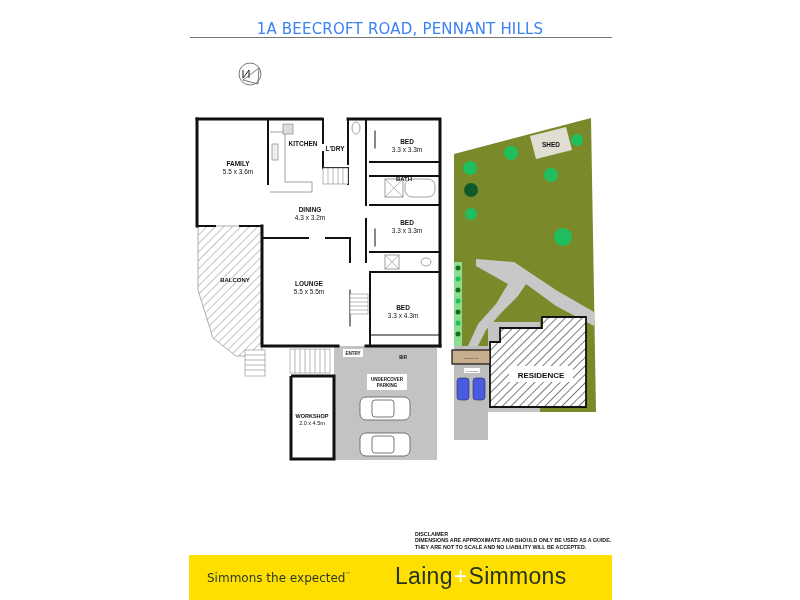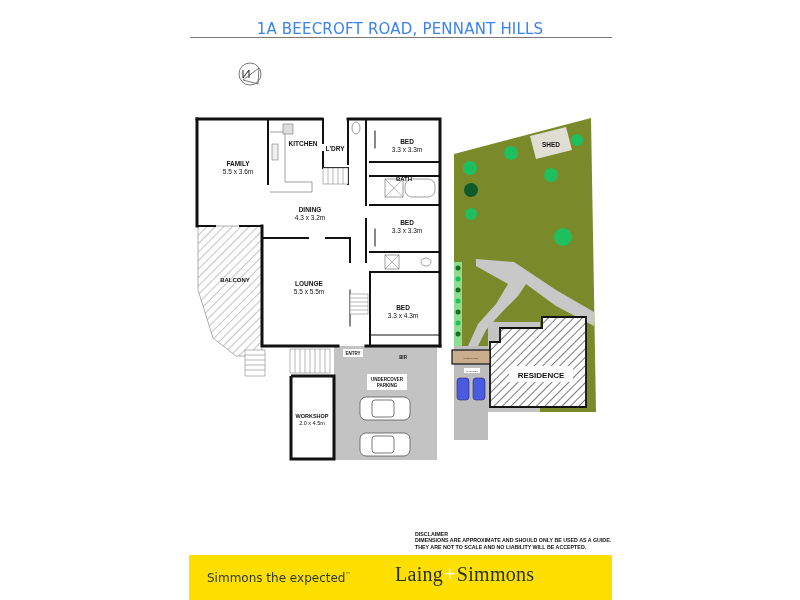--- a/index.html
+++ b/index.html
@@ -5,21 +5,21 @@
   html, body { margin:0; padding:0; background:#ffffff; }
   body { width:800px; height:600px; position:relative; overflow:hidden; font-family:"Liberation Sans", sans-serif; }
   .title { position:absolute; left:0; top:20px; width:800px; text-align:center; font-size:15px; color:#3b82f6; letter-spacing:0.2px; font-family:"DejaVu Sans", sans-serif; }
   .title-rule { position:absolute; left:190px; top:37px; width:422px; height:1px; background:#777; }
   svg.plan { position:absolute; left:0; top:0; }
   .lbl { font-family:"Liberation Sans", sans-serif; font-weight:bold; fill:#111; }
   .disclaimer { position:absolute; left:415px; top:531px; font-family:"Liberation Sans", sans-serif; font-size:5.3px; font-weight:bold; line-height:6.4px; color:#111; }
   .banner { position:absolute; left:189px; top:555px; width:423px; height:45px; background:#ffdf00; }
   .tagline { position:absolute; left:18px; top:16px; font-family:"DejaVu Sans", sans-serif; font-size:12px; color:#2b3a2a; }
   .tagline sup { font-size:5px; vertical-align:top; }
-  .brand { position:absolute; left:206px; top:8px; font-family:Liberation Serif, serif; font-size:20px; color:#25331f; letter-spacing:0.3px; }
+  .brand { position:absolute; left:206px; top:8px; font-family:Liberation Sans, sans-serif; font-size:23px; color:#25331f; letter-spacing:0.3px; }
   .brand .plus { color:#ffffff; font-weight:normal; margin:0 1px; }
 </style>
 </head>
 <body>
 
 <div class="title">1A BEECROFT ROAD, PENNANT HILLS</div>
 <div class="title-rule"></div>
 
 <svg class="plan" width="800" height="600" viewBox="0 0 800 600">
   <defs>

